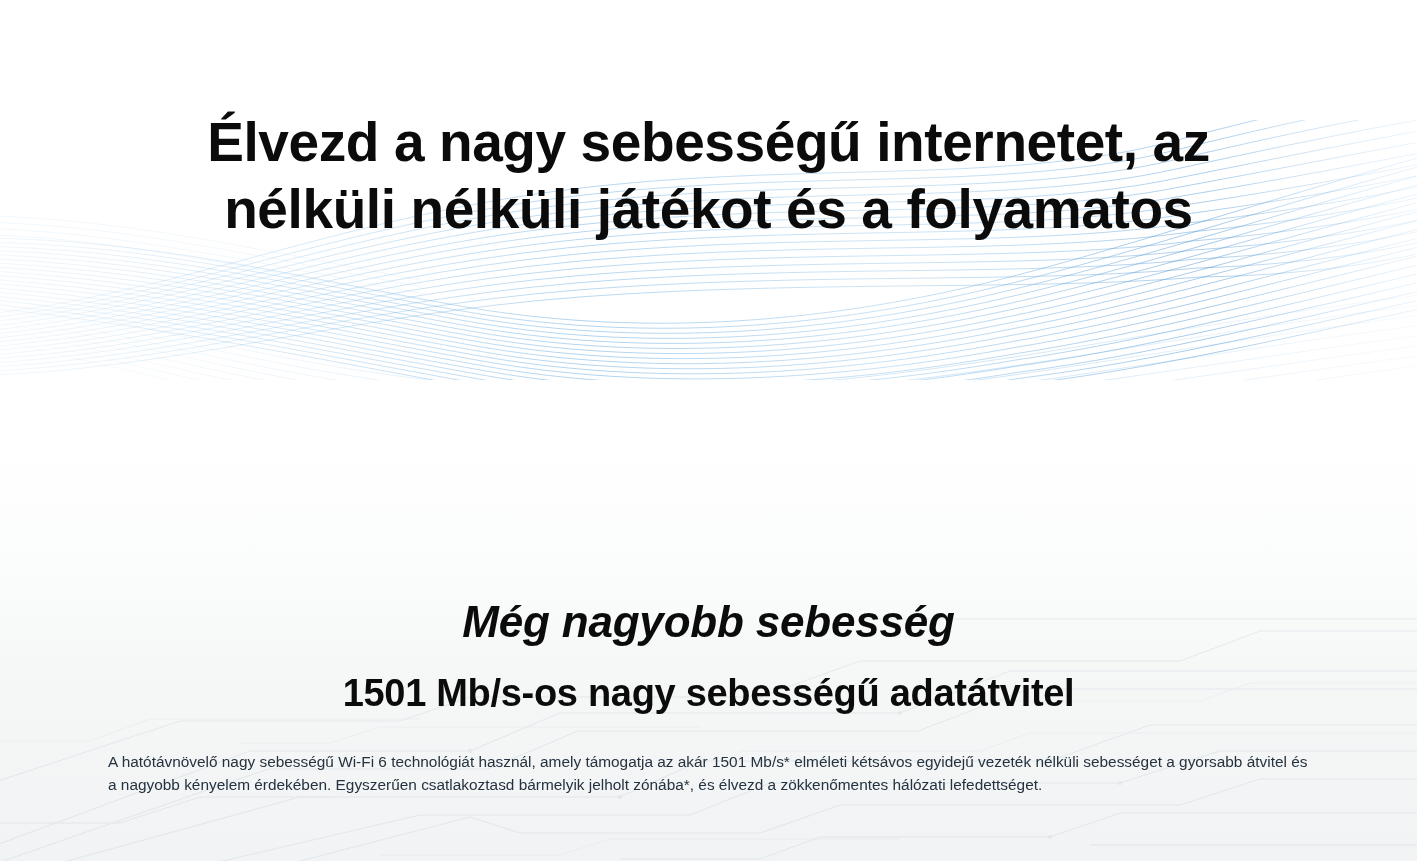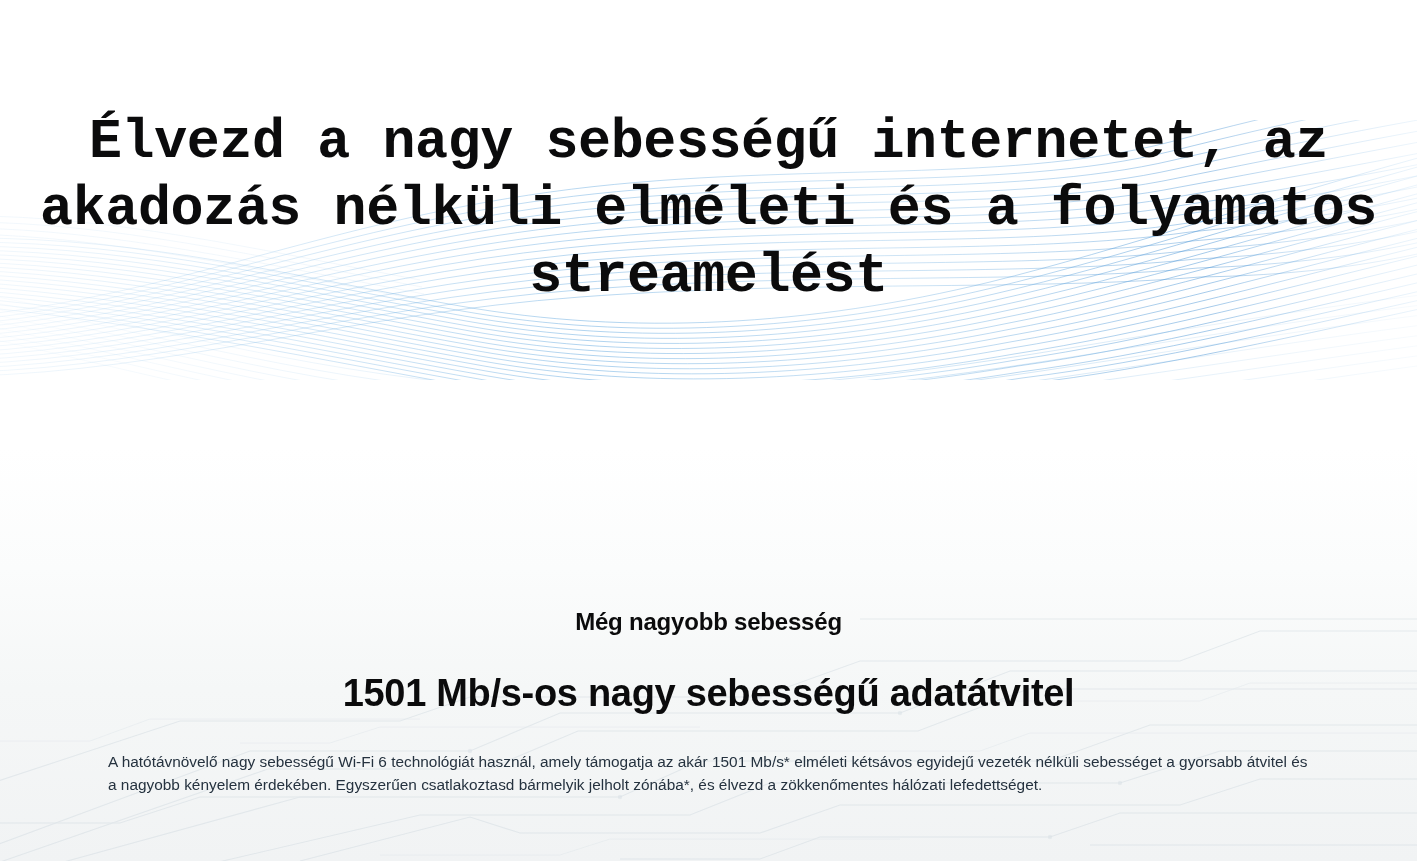--- a/index.html
+++ b/index.html
@@ -56,42 +56,42 @@
     top: 72px;
     left: 0;
     width: 1417px;
     text-align: center;
     font-size: 55px;
     line-height: 67px;
     font-weight: 700;
     letter-spacing: -0.4px;
     color: #0b0b0c;
     z-index: 5;
-    font-family: Liberation Mono, monospace;
   }
   .headline-line {
     display: block;
     white-space: nowrap;
   }
 
   
   .feature {
     position: absolute;
     top: 600px;
     left: 0;
     width: 1417px;
     text-align: center;
     z-index: 5;
   }
   .feature-kicker {
-    font-size: 24px;
+    font-size: 44px;
     line-height: 44px;
     font-weight: 700;
     letter-spacing: -0.2px;
     color: #0b0b0c;
+    font-style: italic;
   }
   .feature-headline {
     margin-top: 25px;
     font-size: 38px;
     line-height: 48px;
     font-weight: 700;
     letter-spacing: -0.3px;
     color: #0b0b0c;
   }
 
@@ -216,22 +216,21 @@
     <g fill="none" stroke="#bcd9f0" stroke-width="0.55" opacity="0.35">
       <path d="M-20 96 C 120 96, 260 128, 430 160"></path>
       <path d="M-20 102 C 120 103, 262 135, 432 167"></path>
       <path d="M-20 108 C 120 110, 264 142, 434 174"></path>
       <path d="M-20 114 C 120 117, 266 149, 436 181"></path>
     </g>
   </svg>
 
   <h1 class="headline">
     <span class="headline-line">Élvezd a nagy sebességű internetet, az</span>
-    <span class="headline-line">akadozás nélküli elméleti és a folyamatos</span>
-    <span class="headline-line">streamelést</span>
+    <span class="headline-line">nélküli nélküli játékot és a folyamatos</span>
   </h1>
 
   <div class="feature">
     <div class="feature-kicker">Még nagyobb sebesség</div>
     <div class="feature-headline">1501 Mb/s-os nagy sebességű adatátvitel</div>
   </div>
 
   <p class="body-copy">A hatótávnövelő nagy sebességű Wi-Fi 6 technológiát használ, amely támogatja az akár 1501 Mb/s* elméleti kétsávos egyidejű vezeték nélküli sebességet a gyorsabb átvitel és a nagyobb kényelem érdekében. Egyszerűen csatlakoztasd bármelyik jelholt zónába*, és élvezd a zökkenőmentes hálózati lefedettséget.</p>
 
 </div>

